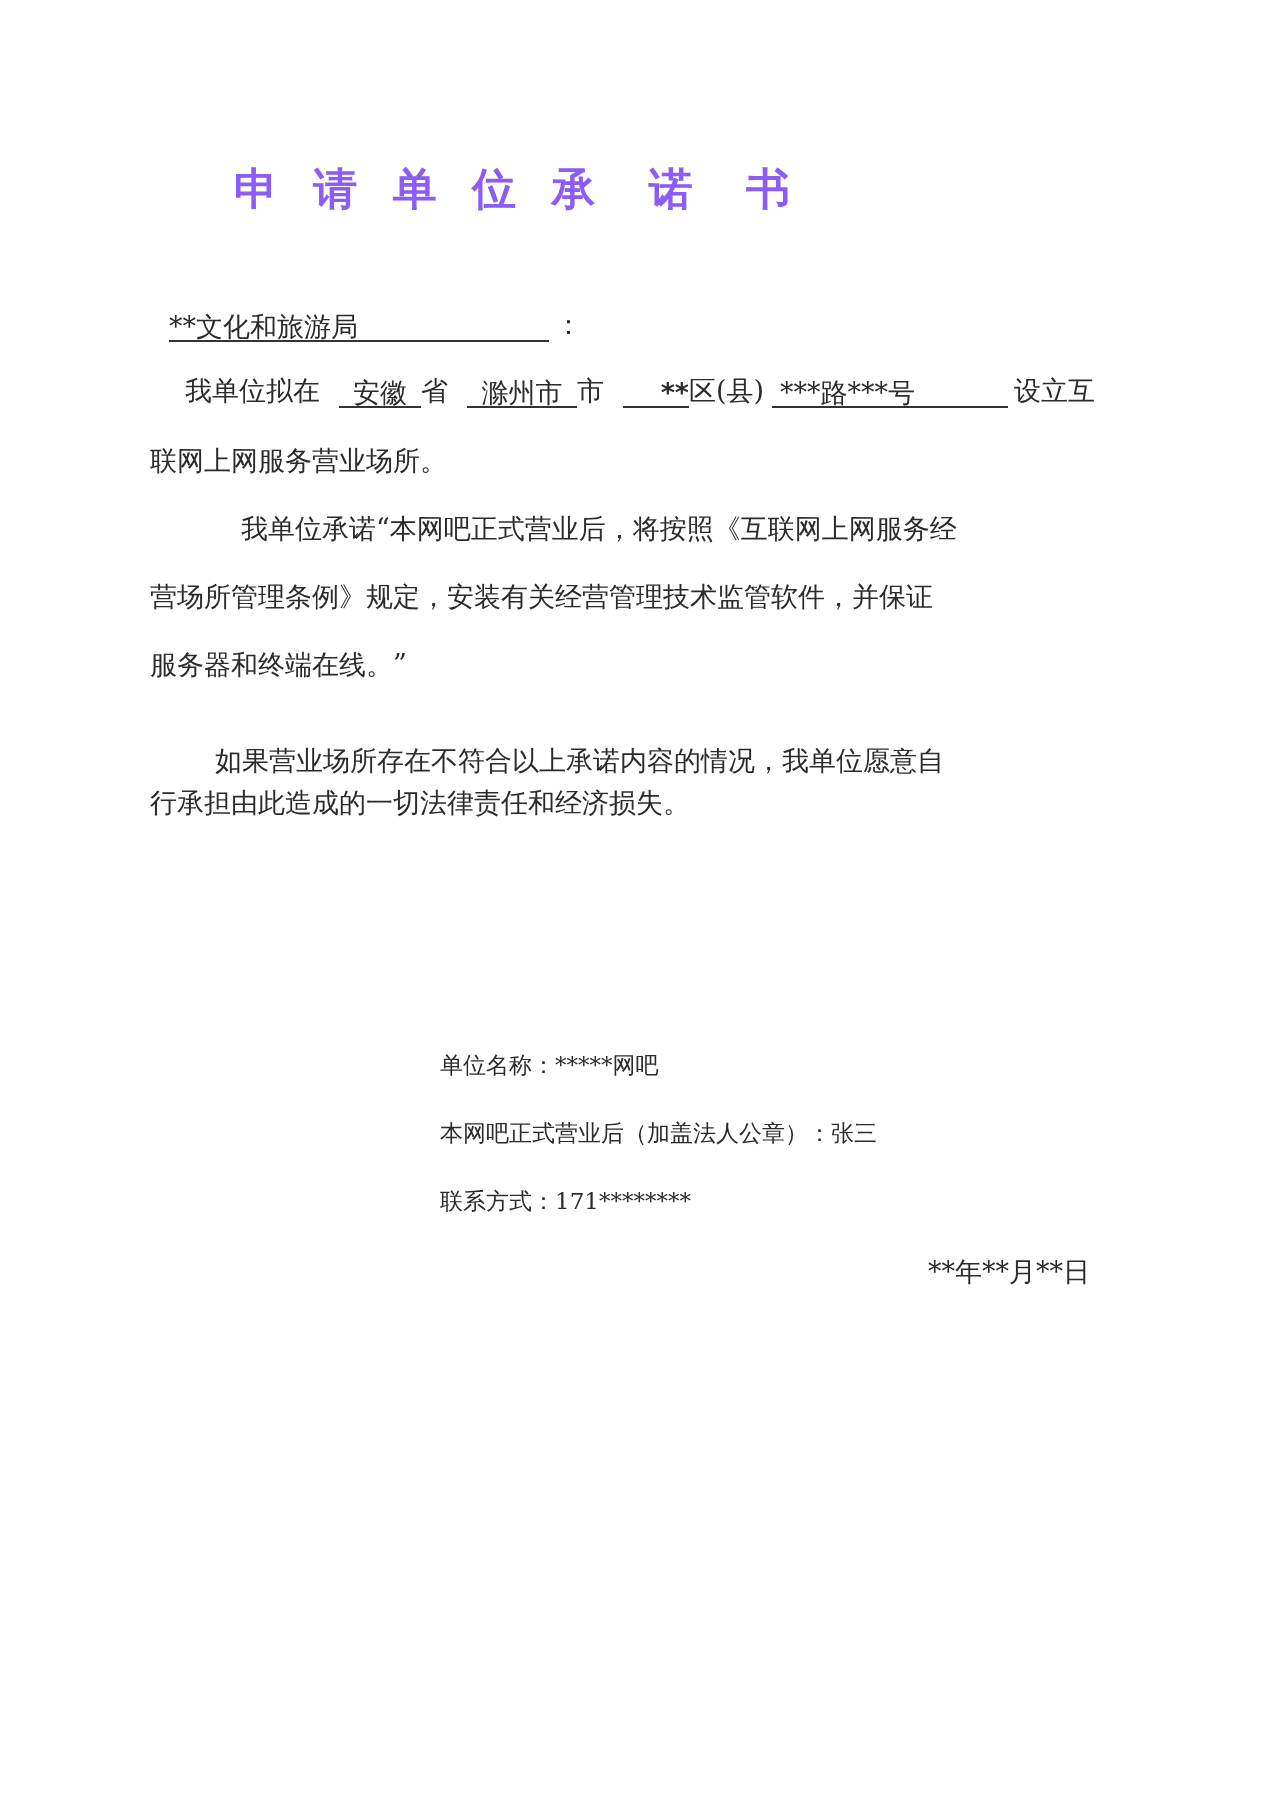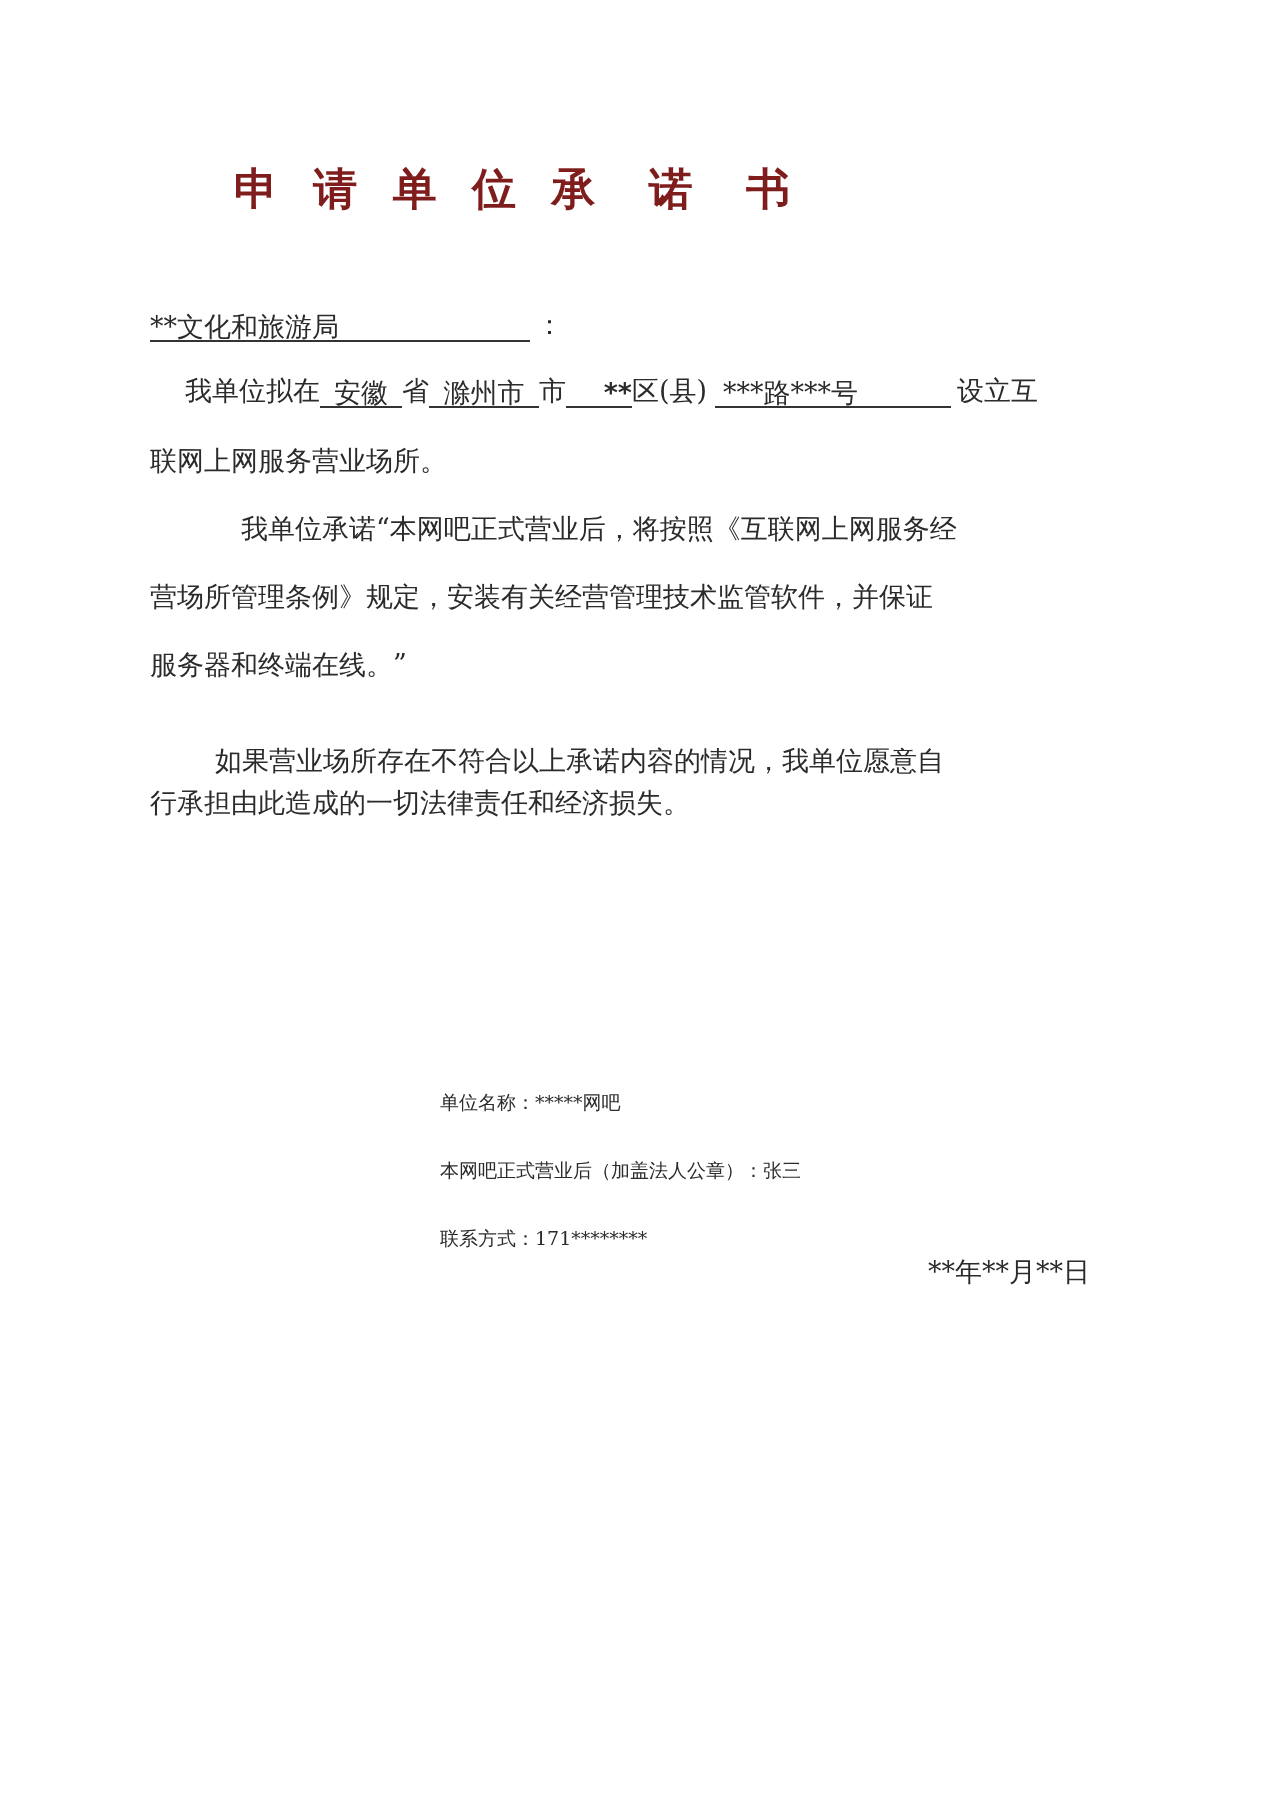--- a/index.html
+++ b/index.html
@@ -4,31 +4,31 @@
   <style>
     html, body { margin: 0; padding: 0; background: #ffffff; }
     body {
       width: 1280px; height: 1810px; position: relative; overflow: hidden;
       font-family: "DejaVu Serif", "Liberation Serif", serif;
       color: #2b2b2b;
     }
     .title {
       position: absolute; left: 0; width: 1024px; top: 160px;
       text-align: center; font-family: "DejaVu Sans", "Liberation Sans", sans-serif;
-      font-size: 44px; font-weight: bold; color: #7f1d1d; letter-spacing: 0;
+      font-size: 44px; font-weight: bold; color: #8b5cf6; letter-spacing: 0;
     }
     .title span { display: inline-block; margin: 0 10px; }
     .title span.gap { margin-left: 28px; margin-right: 28px; }
     .line {
       position: absolute; left: 150px; font-size: 27px; white-space: nowrap; line-height: 34px;
     }
-    .ublank { display: inline-block; border-bottom: 2px solid #333; height: 30px; vertical-align: bottom; }
+    .ublank { display: inline-block; border-bottom: 2px solid #333; height: 30px; vertical-align: bottom; margin-left: 19px; }
     .star { font-family: "DejaVu Sans", sans-serif; font-weight: bold; }
     .para-indent { left: 215px; }
-    .sig { position: absolute; left: 440px; font-size: 19px; white-space: nowrap; margin-top: 40px; }
+    .sig { position: absolute; left: 440px; font-size: 23px; white-space: nowrap; }
     .date { position: absolute; right: 190px; font-size: 27px; white-space: nowrap; margin-left: 27px; }
   </style>
 </head>
 <body>
 
 <div class="title">
   <span>申</span>
   <span>请</span>
   <span>单</span>
   <span>位</span>

